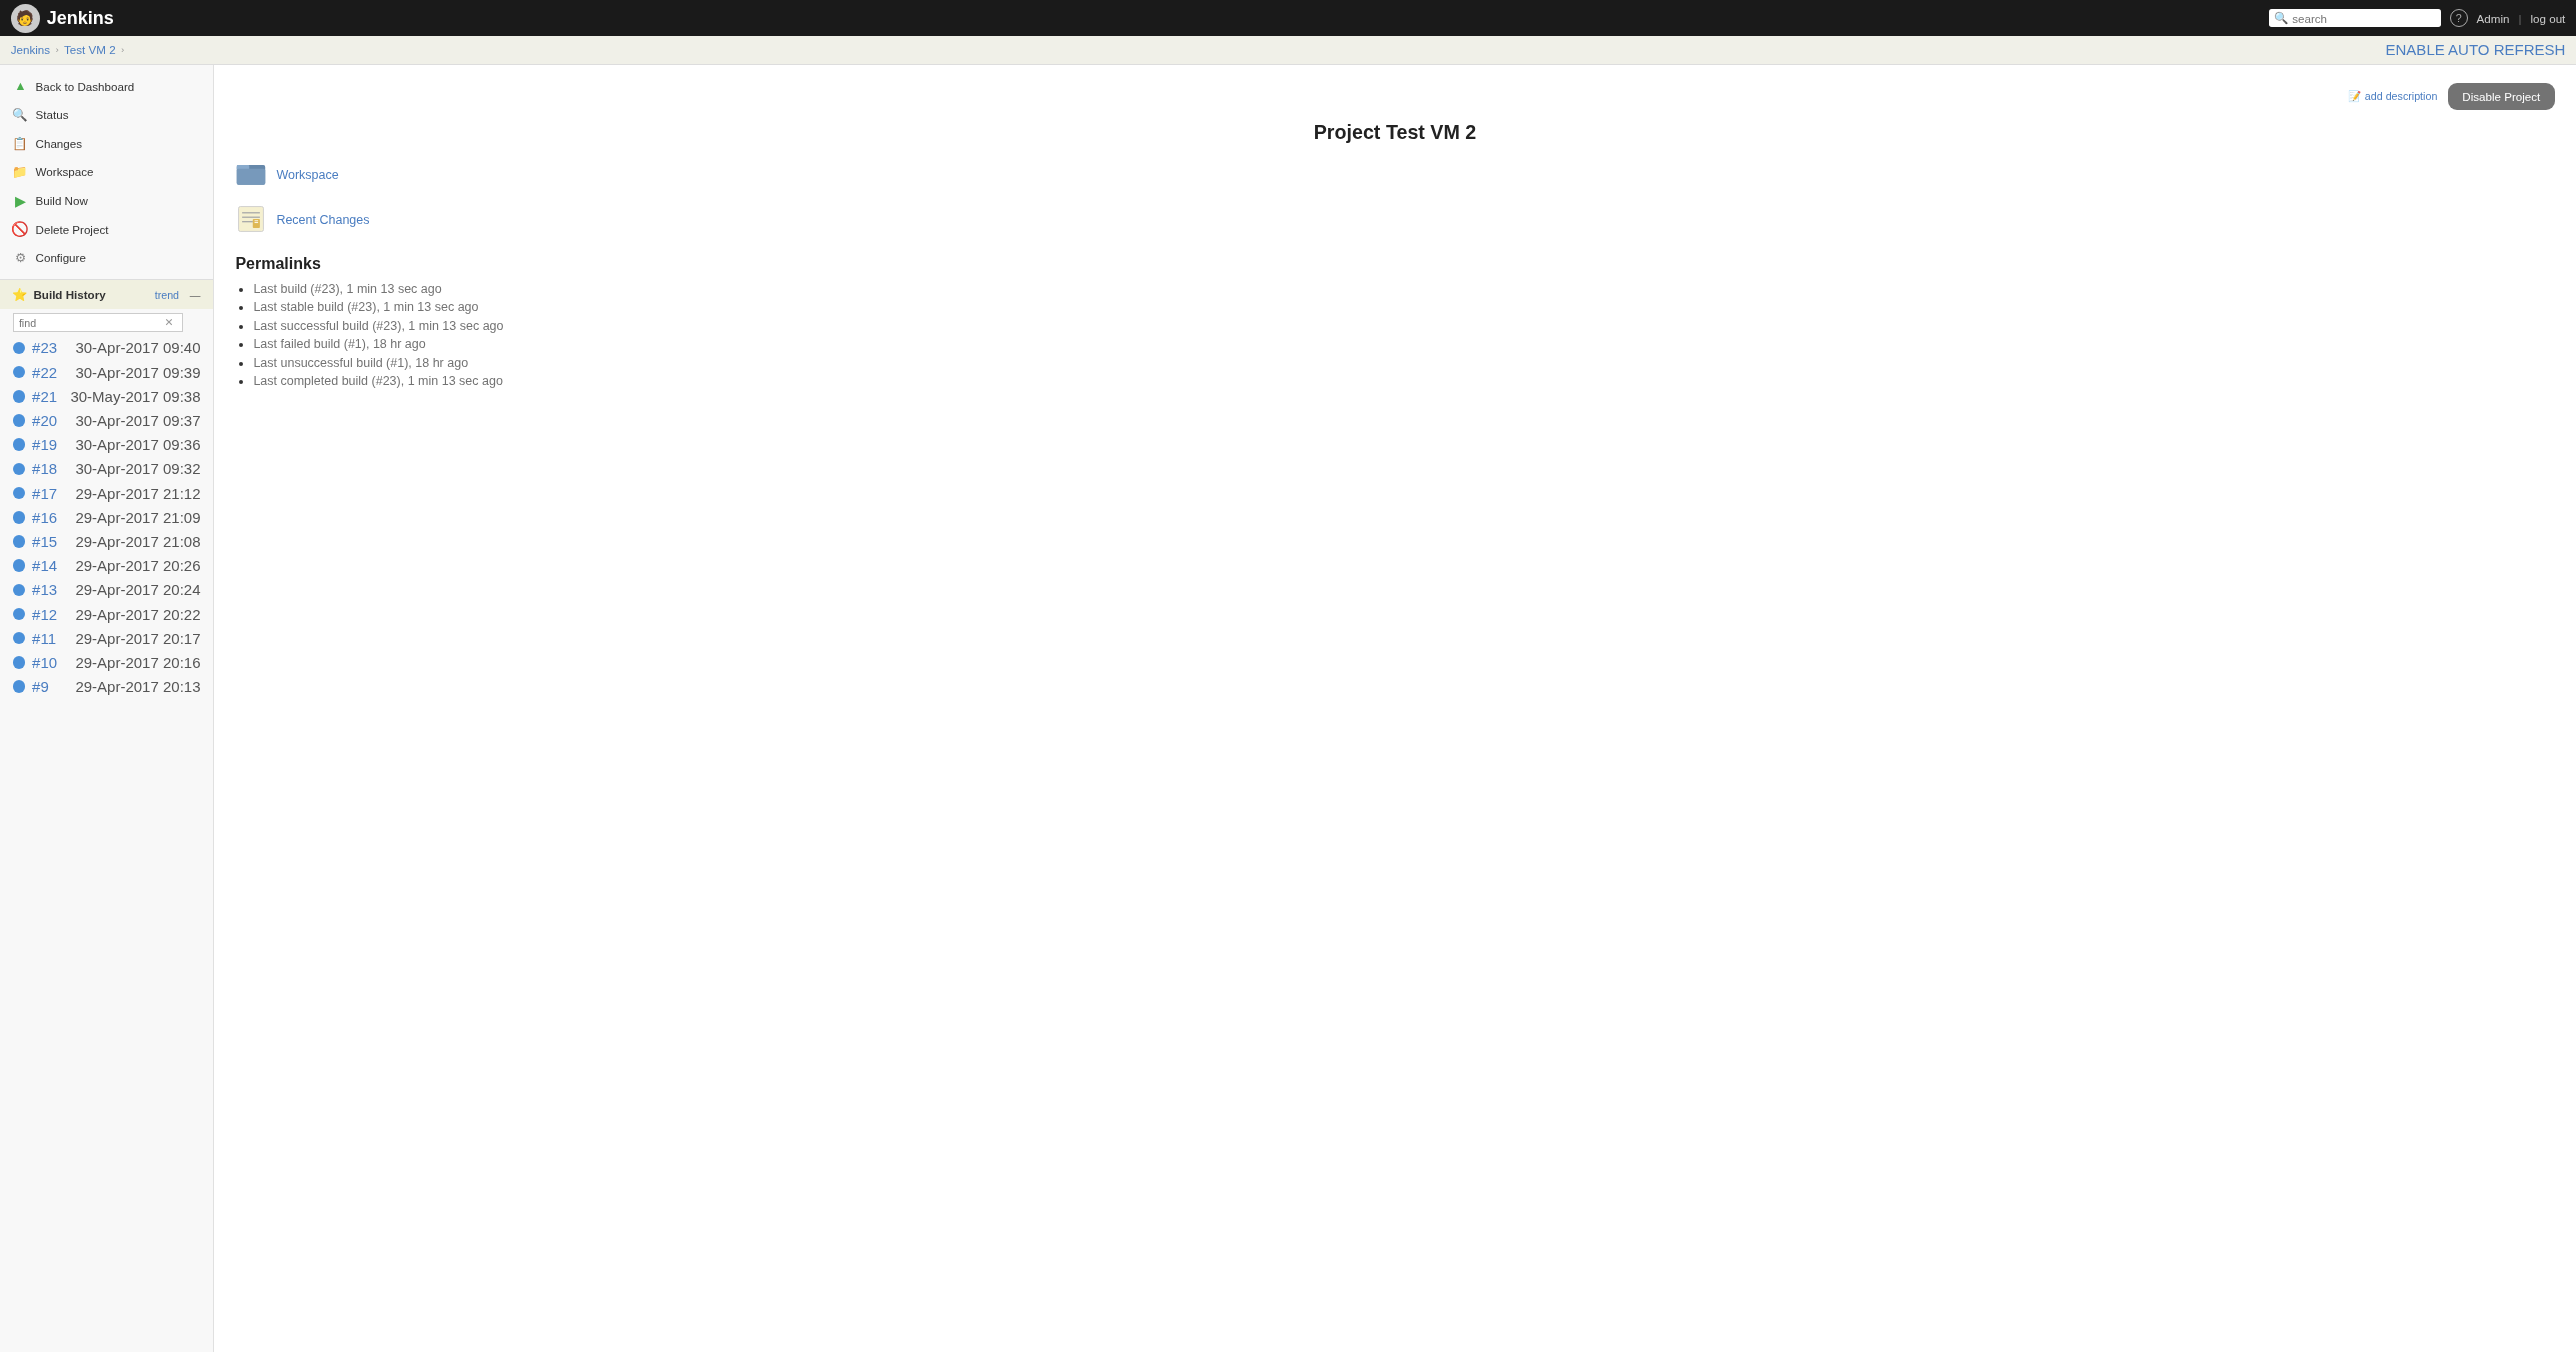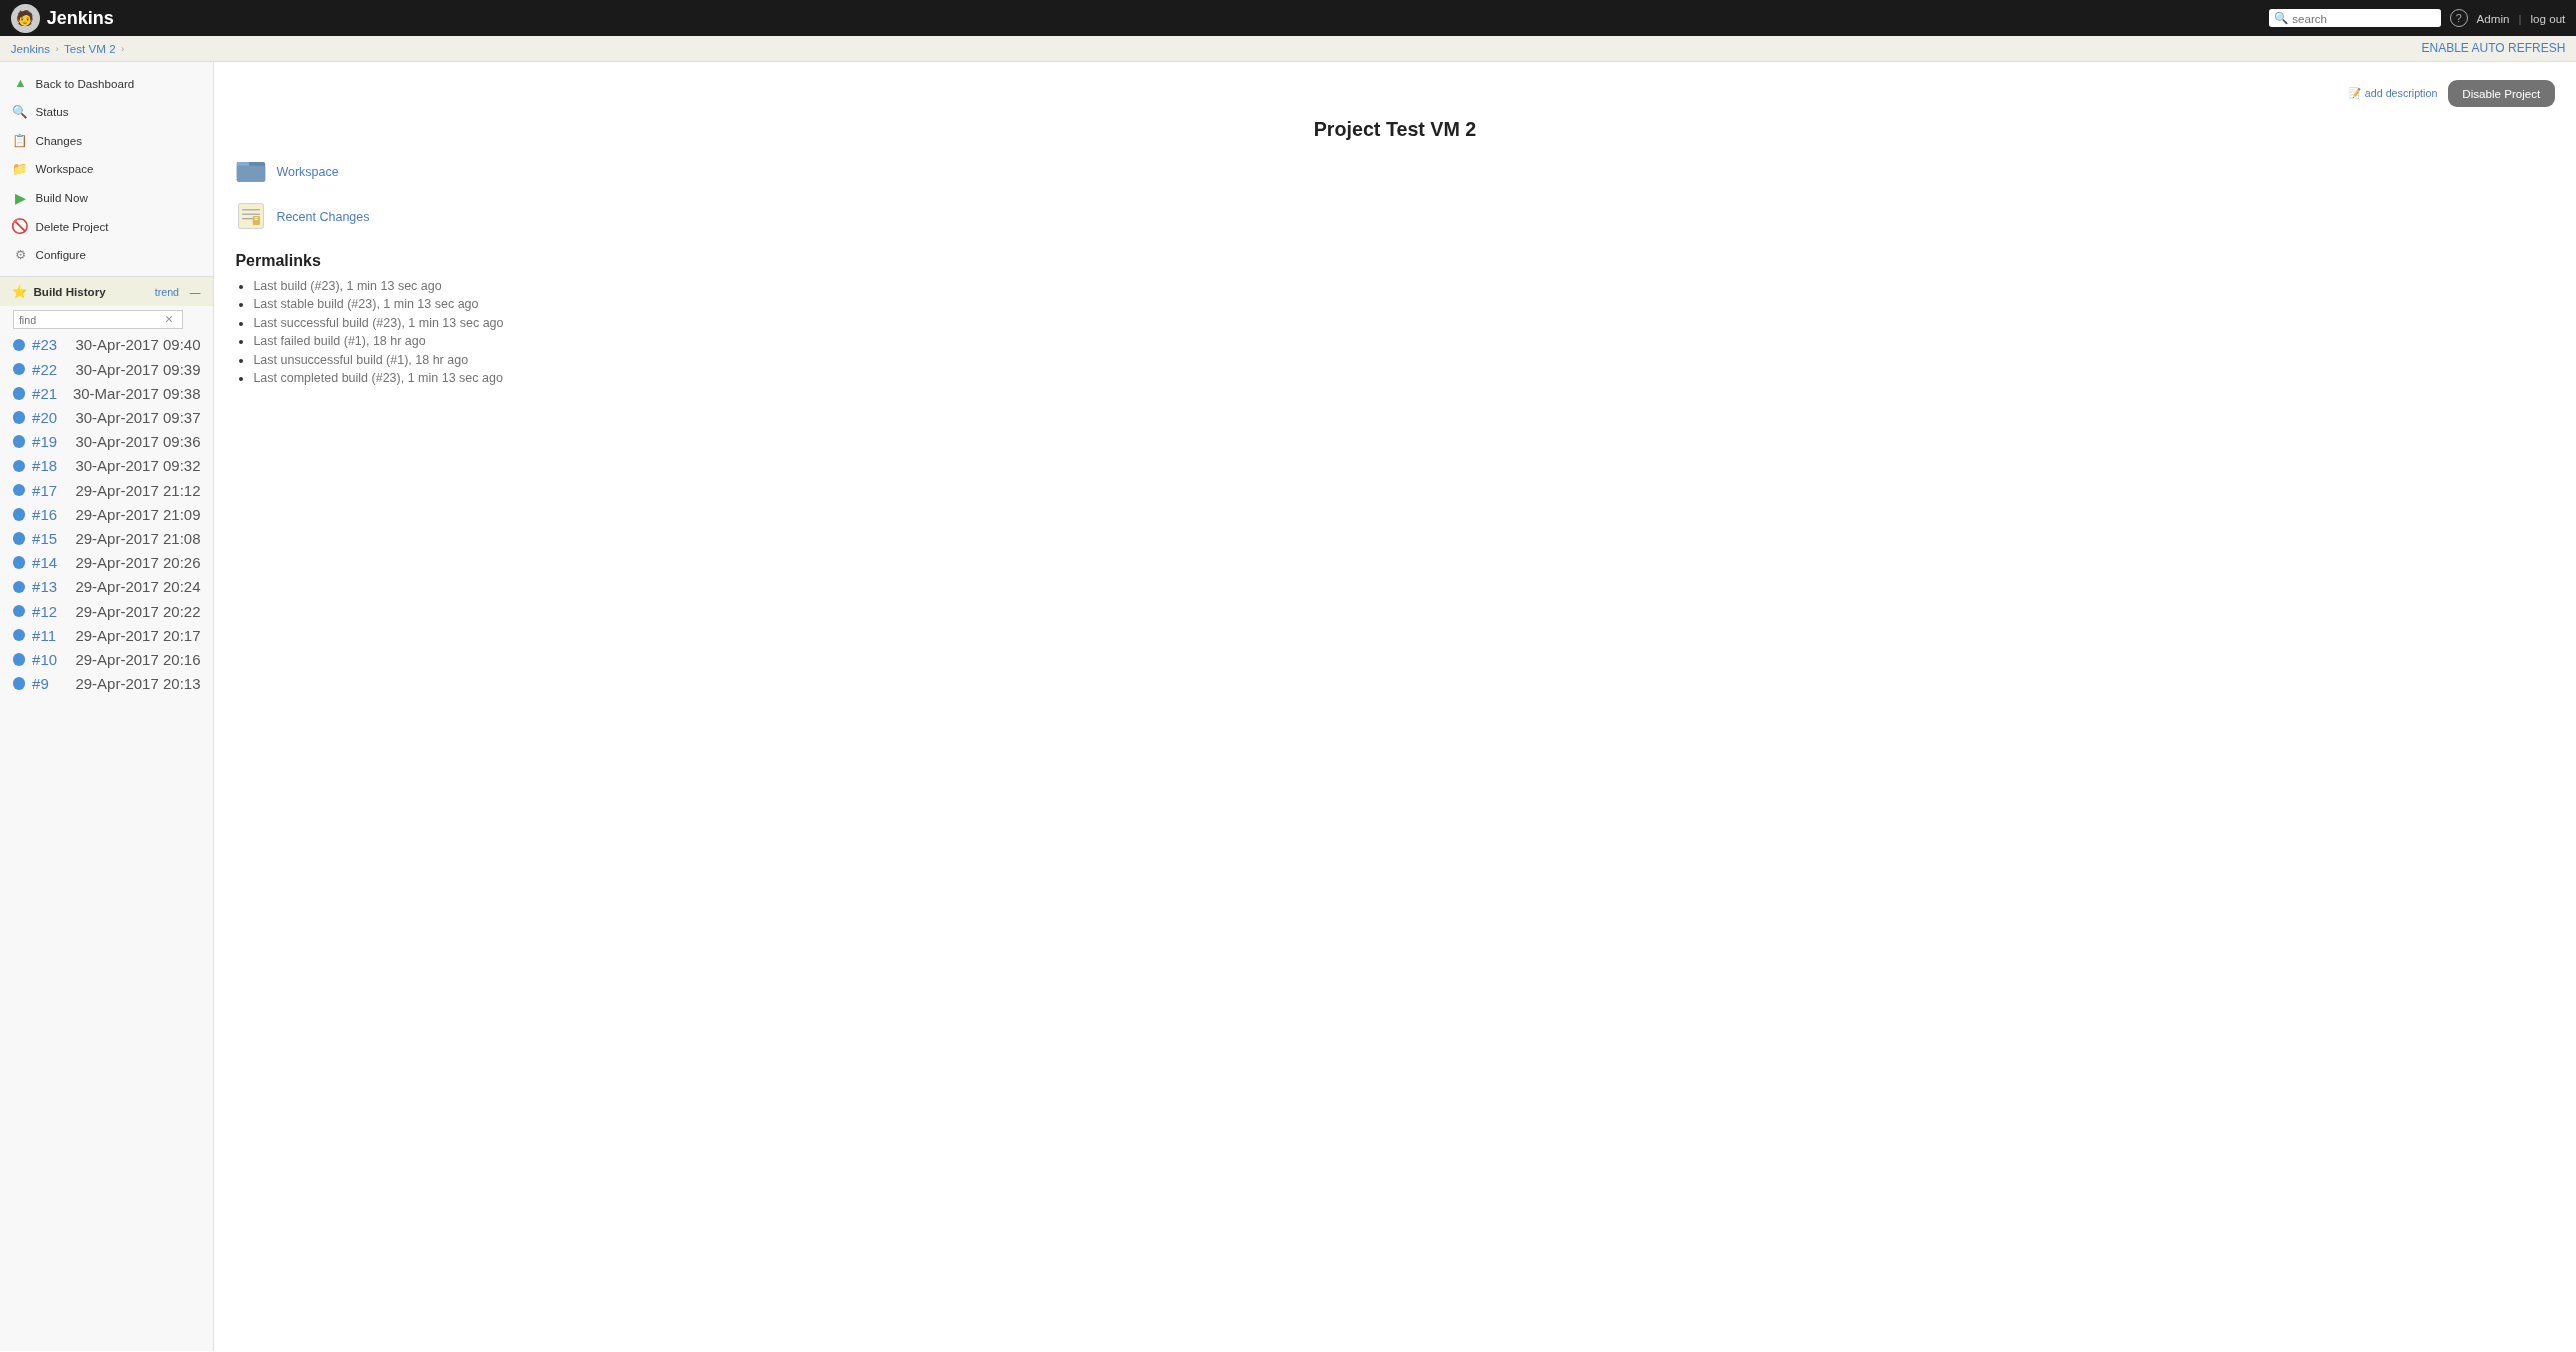--- a/index.html
+++ b/index.html
@@ -76,21 +76,21 @@
       gap: 5.4px;
       font-size: 11.6px;
       border-bottom: 0.9px solid #ddd;
     }
     #breadcrumb a { color: #4a7dc1; text-decoration: none; }
     .breadcrumb-sep { color: #999; font-size: 9.8px; }
     #enable-auto-refresh {
       margin-left: auto;
       color: #4a7dc1;
       text-decoration: none;
-      font-size: 12px;
+      font-size: 15px;
       text-transform: uppercase;
     }
 
     
     #layout {
       display: flex;
       min-height: calc(100vh - 63px);
     }
 
     
@@ -384,21 +384,21 @@
       <span class="build-date">30-Apr-2017 09:40</span>
     </div>
           <div class="build-row">
       <div class="build-status-icon blue"></div>
       <span class="build-num"><a href="#">#22</a></span>
       <span class="build-date">30-Apr-2017 09:39</span>
     </div>
           <div class="build-row">
       <div class="build-status-icon blue"></div>
       <span class="build-num"><a href="#">#21</a></span>
-      <span class="build-date">30-Mar-2017 09:38</span>
+      <span class="build-date">30-May-2017 09:38</span>
     </div>
           <div class="build-row">
       <div class="build-status-icon blue"></div>
       <span class="build-num"><a href="#">#20</a></span>
       <span class="build-date">30-Apr-2017 09:37</span>
     </div>
           <div class="build-row">
       <div class="build-status-icon blue"></div>
       <span class="build-num"><a href="#">#19</a></span>
       <span class="build-date">30-Apr-2017 09:36</span>

